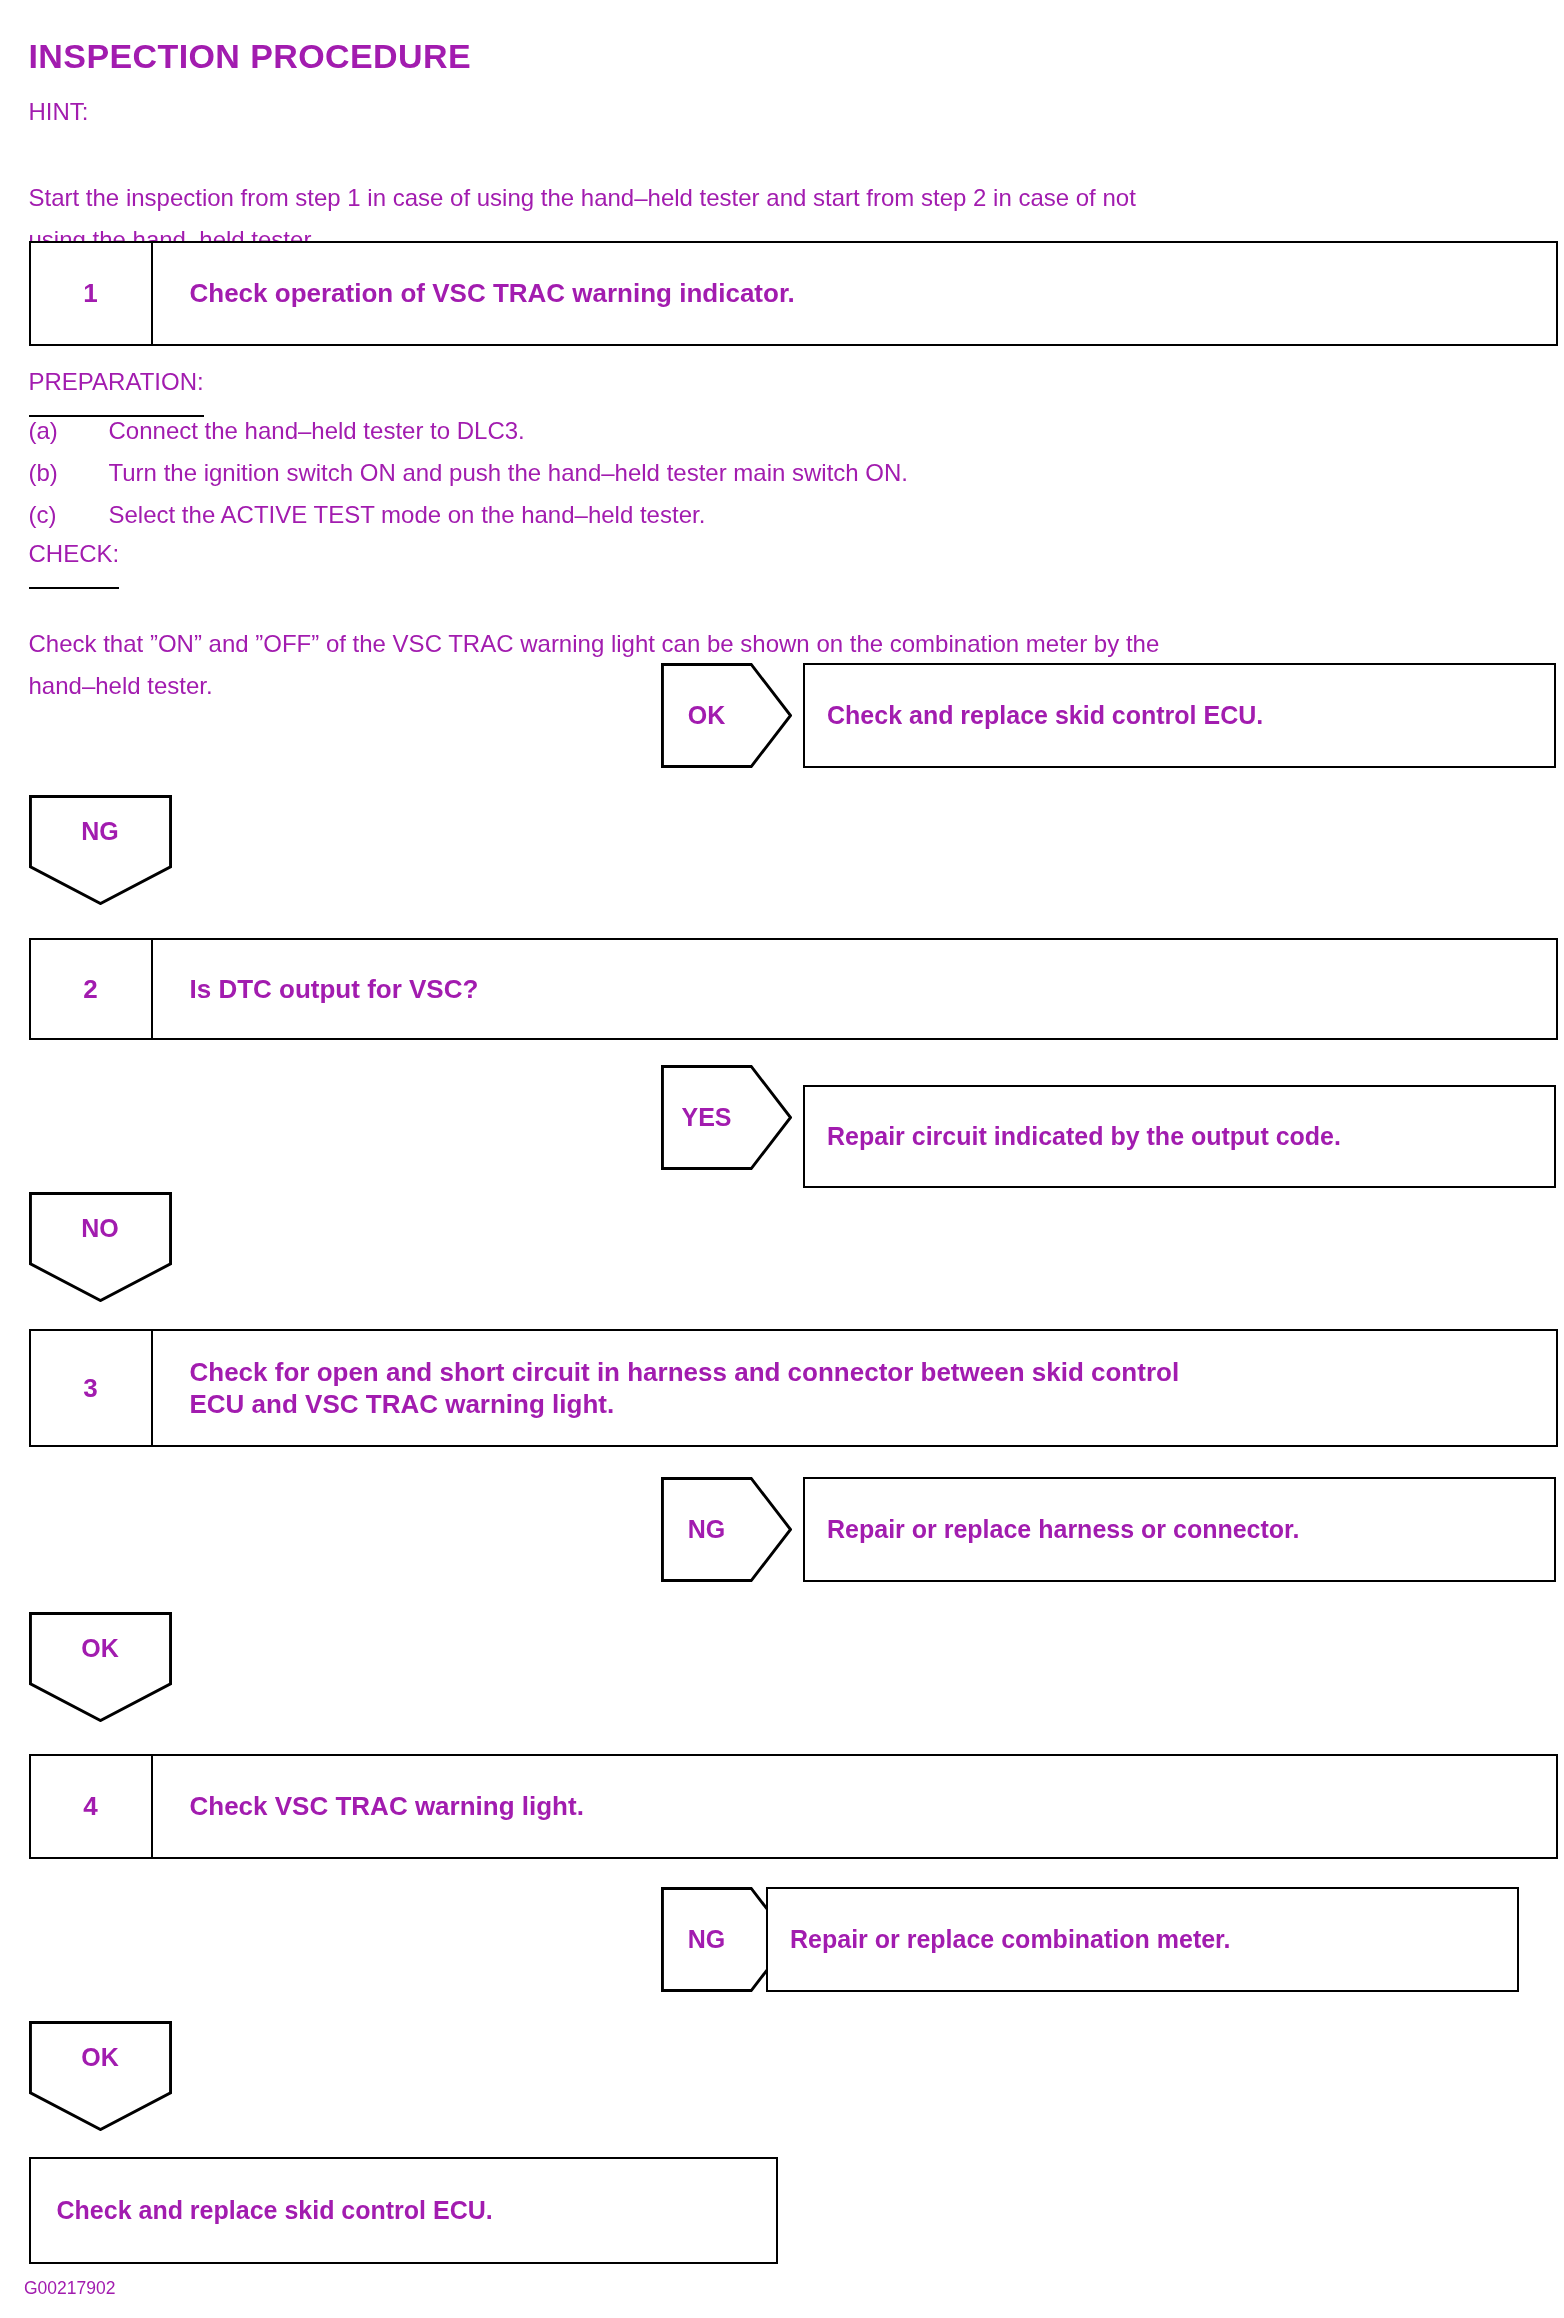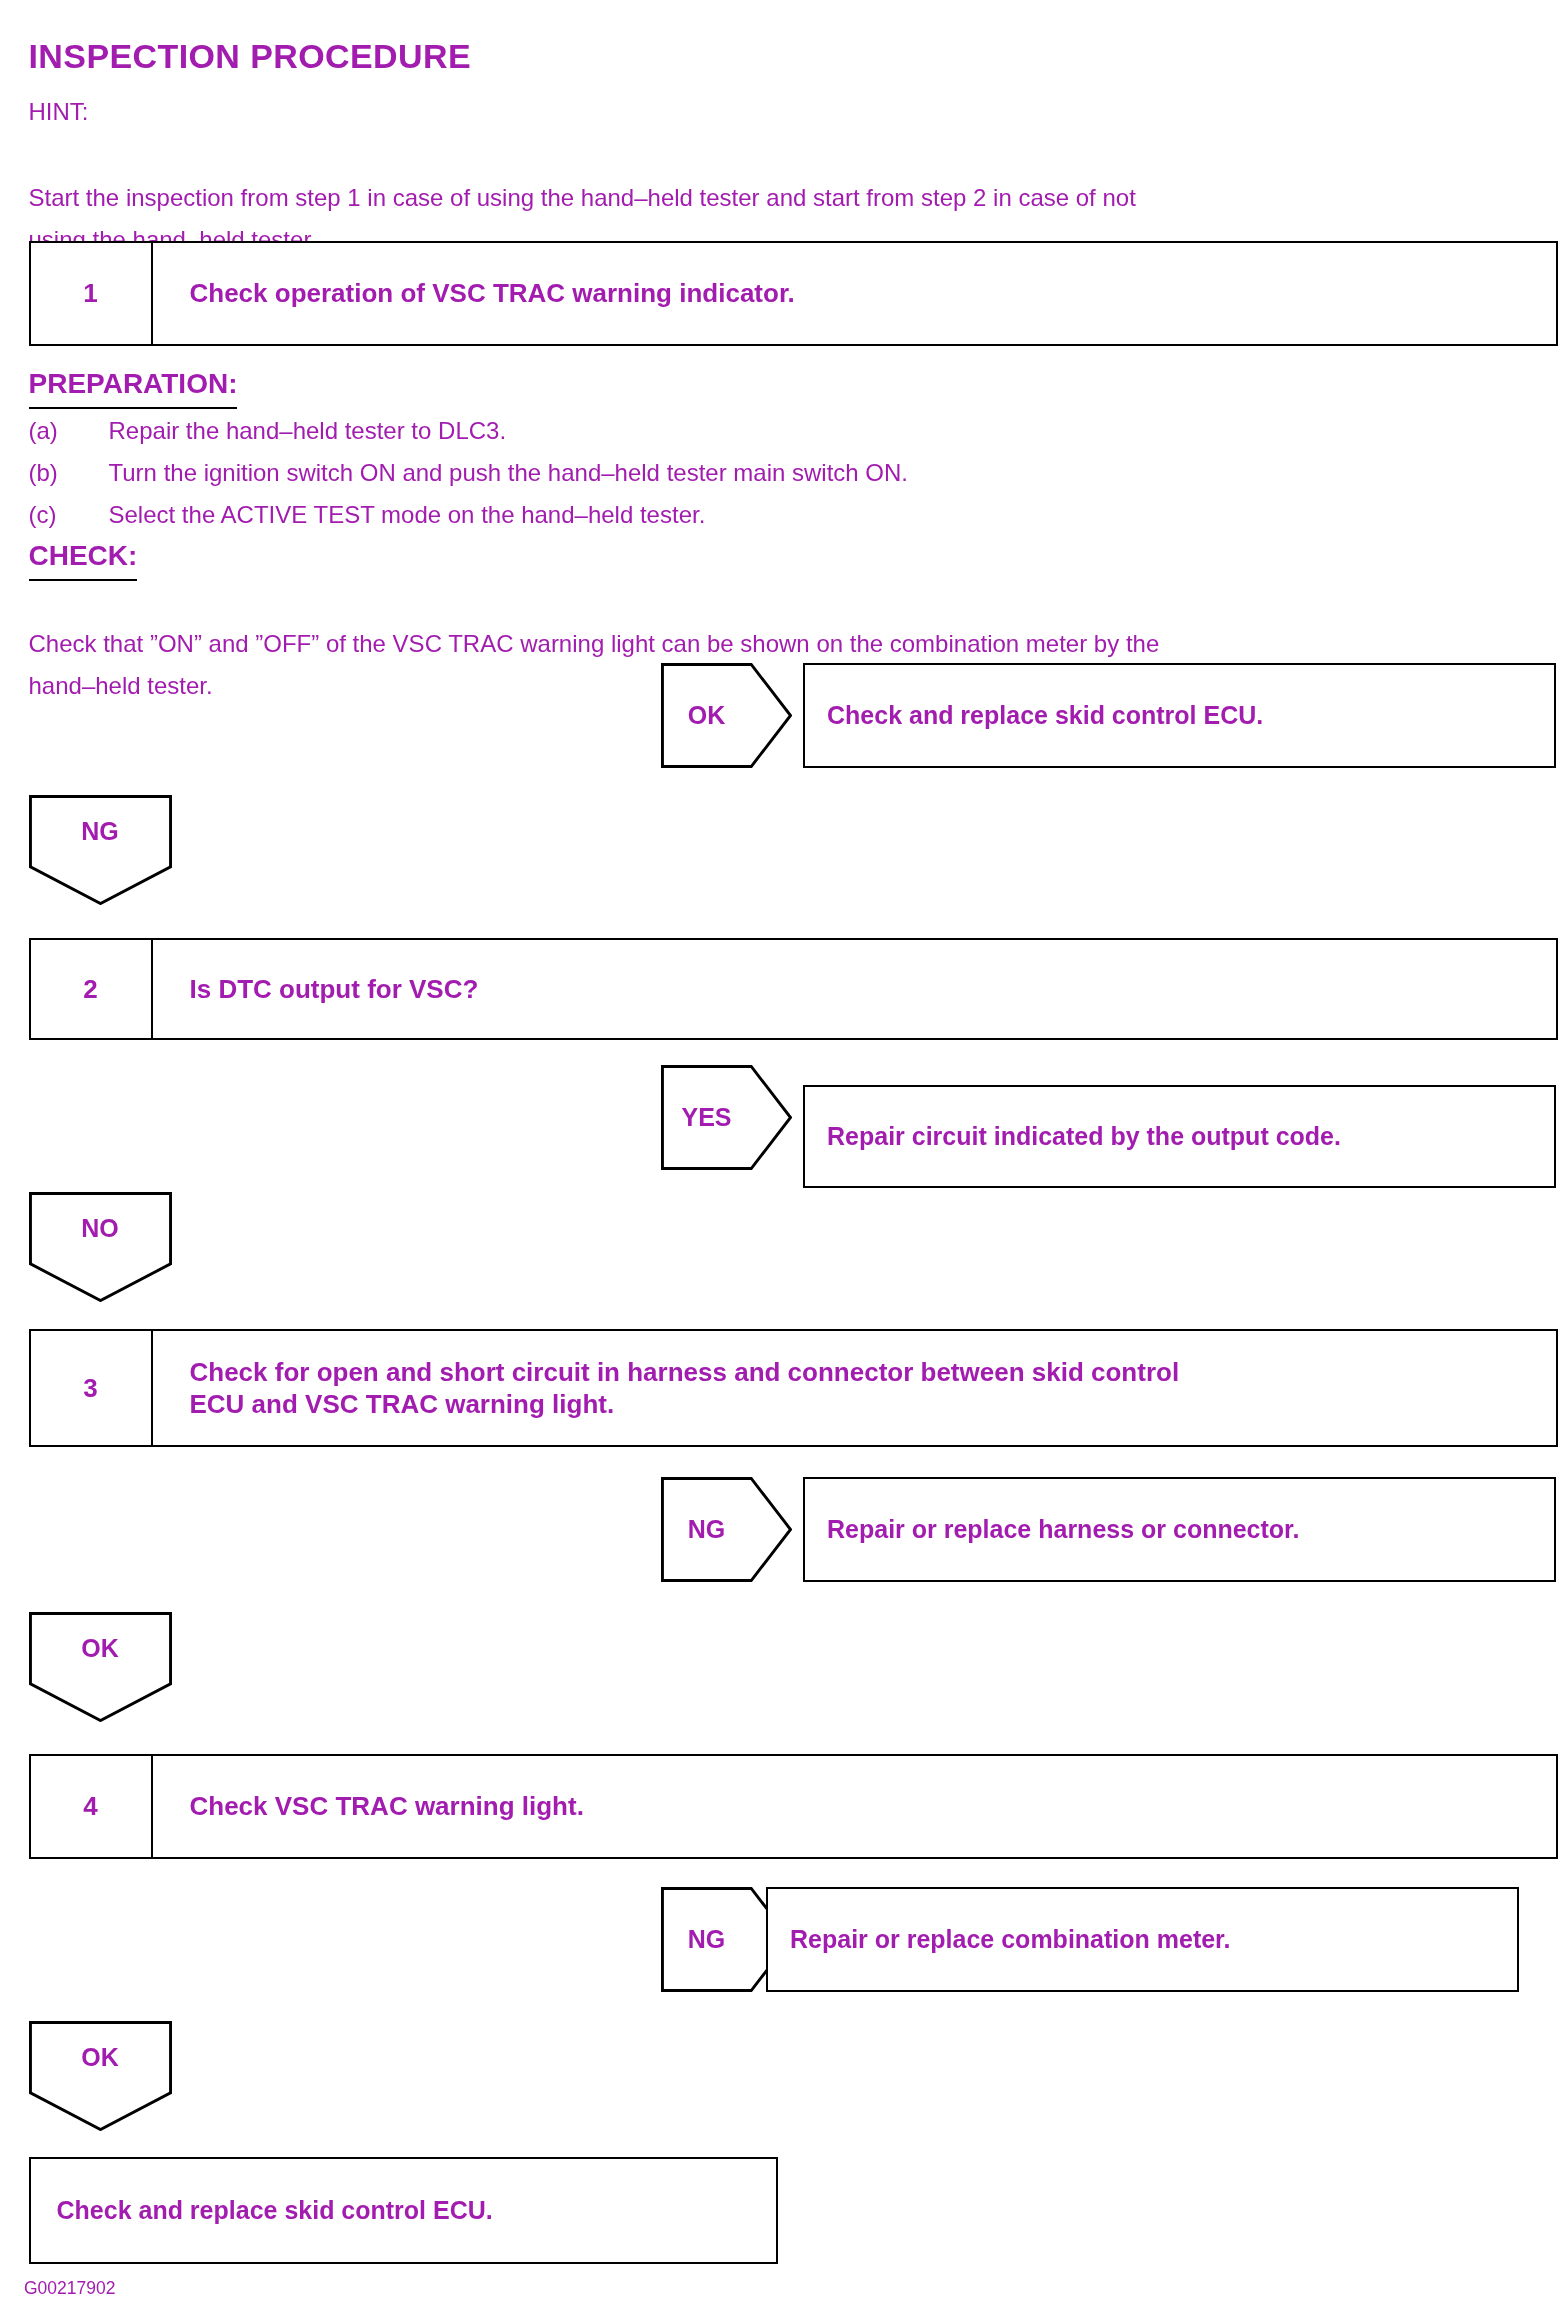--- a/index.html
+++ b/index.html
@@ -9,21 +9,21 @@
     height:2319px;
     background:#ffffff;
     font-family:"Liberation Sans","DejaVu Sans",sans-serif;
     color:#a21caf;
     font-size:24px;
     overflow:hidden;
   }
   .abs{position:absolute;}
   .page-title{font-size:34px;font-weight:bold;letter-spacing:0.4px;}
   .body-text{font-size:24px;line-height:42px;white-space:pre-line;margin-top:40px;}
-  .section-label{font-size:28px;font-weight:bold;border-bottom:2.2px solid #000;display:inline-block;padding-bottom:7px;}
+  .section-label{font-size:24px;font-weight:normal;border-bottom:2.2px solid #000;display:inline-block;padding-bottom:19px;}
   .plain-label{font-size:24px;}
 
   
   .step-box{
     border:2.9px solid #000;
     background:#fff;
     display:flex;
     align-items:stretch;
     box-sizing:border-box;
   }
@@ -94,21 +94,21 @@
     <div class="step-title">Check operation of VSC TRAC warning indicator.</div>
   </div>
 
   <div class="abs" style="left:28.5px;top:368px;">
     <span class="section-label">PREPARATION:</span>
   </div>
 
   <div class="abs" style="left:28.5px;top:410px;width:1519px;">
     <div class="prep-row">
       <span class="prep-marker">(a)</span>
-      <span class="prep-text">Repair the hand–held tester to DLC3.</span>
+      <span class="prep-text">Connect the hand–held tester to DLC3.</span>
     </div>
     <div class="prep-row">
       <span class="prep-marker">(b)</span>
       <span class="prep-text">Turn the ignition switch ON and push the hand–held tester main switch ON.</span>
     </div>
     <div class="prep-row">
       <span class="prep-marker">(c)</span>
       <span class="prep-text">Select the ACTIVE TEST mode on the hand–held tester.</span>
     </div>
   </div>

